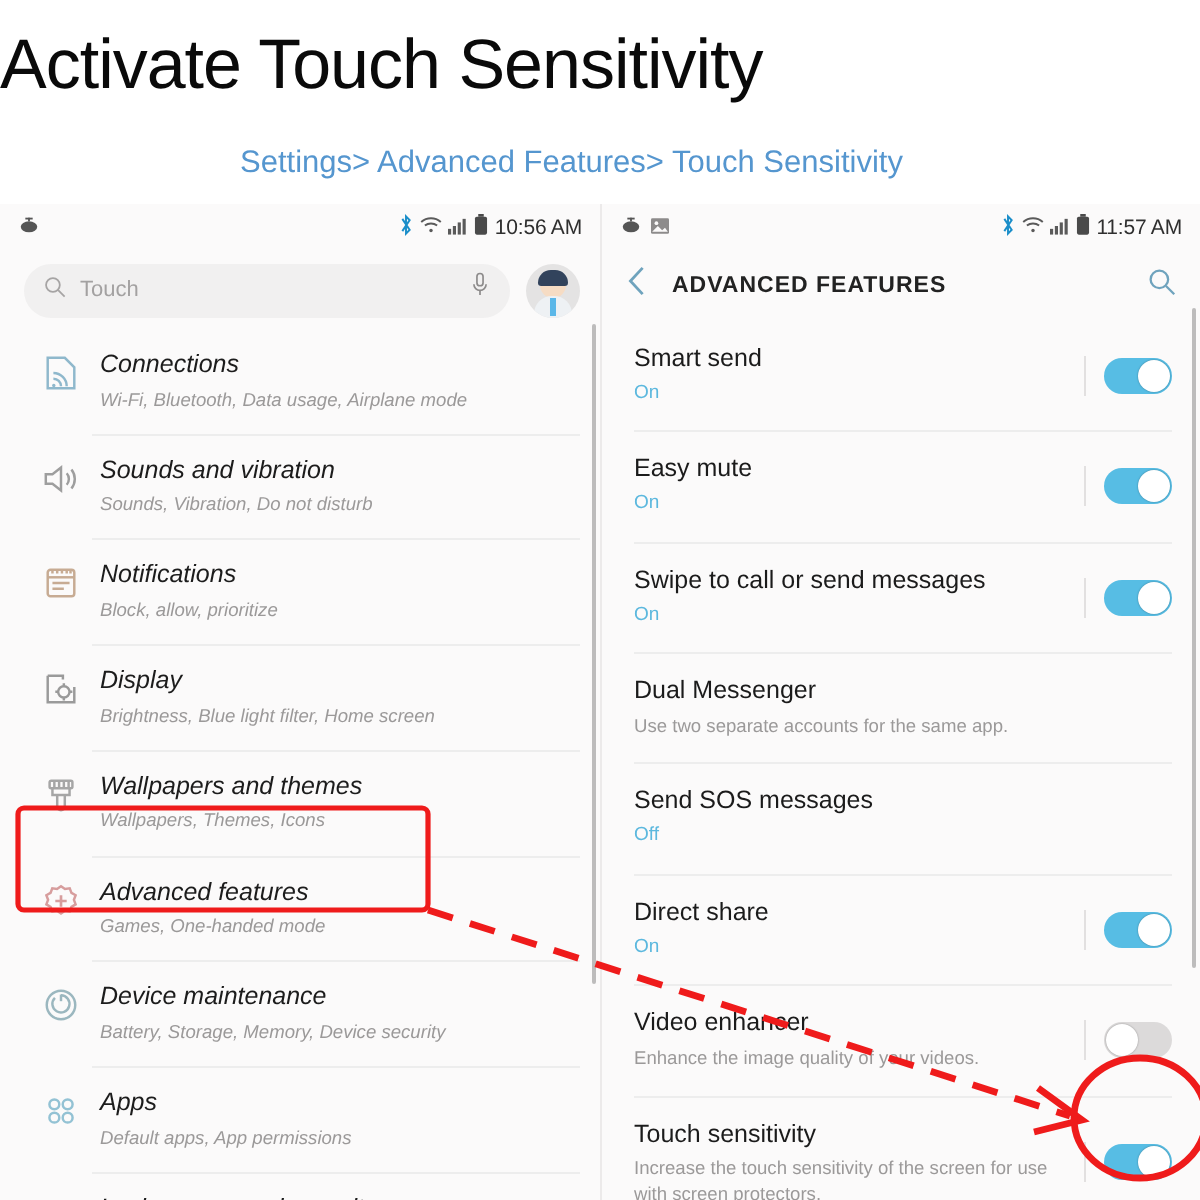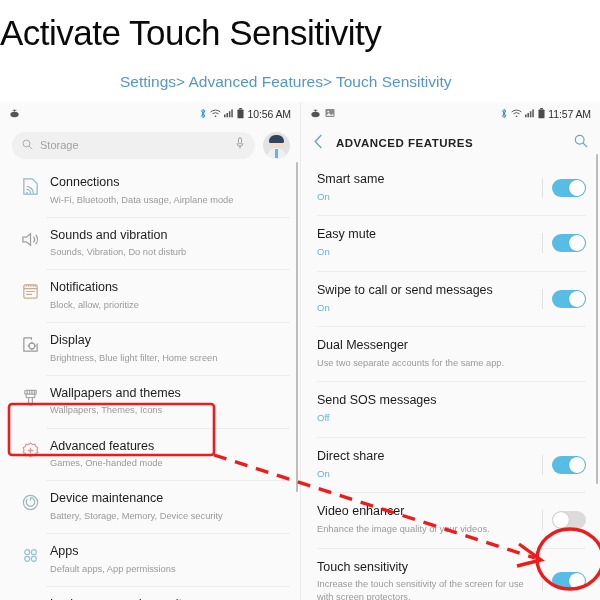--- a/index.html
+++ b/index.html
@@ -53,21 +53,21 @@
     width: 27px; height: 27px; border-radius: 50%;
     background: #e4e3e3; position: relative; overflow: hidden; flex: none;
   }
   .av-head { position:absolute; left:7px; top:4px; width:13px; height:13px; border-radius:50%; background:#f6dcc4; }
   .av-hair { position:absolute; left:6px; top:3px; width:15px; height:8px; border-radius:8px 8px 2px 2px; background:#32435c; }
   .av-body { position:absolute; left:4px; top:16px; width:19px; height:12px; border-radius:9px 9px 0 0; background:#eef1f4; }
   .av-tie  { position:absolute; left:12px; top:17px; width:3px; height:9px; background:#5bb7e8; }
 
   
   .list { background: #fbfafa; }
-  .row { display: flex; align-items: flex-start; padding: 11px 12px 11px 14px; position: relative; }
+  .row { display: flex; align-items: flex-start; padding: 11px 12px 11px 14px; position: relative; font-style: italic; }
   .row + .row::before {
     content:""; position:absolute; left:46px; right:10px; top:0; height:1px; background:#ededed;
   }
   .row-ic { width: 32px; flex: none; padding-top: 2px; display:flex; justify-content:center; }
   .row-txt { flex: 1; padding-left: 4px; }
   .row-title { font-size: 12.5px; color: #1c1c1c; line-height: 1.25; font-weight: 400; }
   .row-sub { font-size: 9.3px; color: #9b9999; margin-top: 3px; line-height: 1.3; }
 
   
   .apphdr { height: 34px; display: flex; align-items: center; padding: 0 12px; background:#fbfafa; }
@@ -157,21 +157,21 @@
       </div>
 
       <div class="searchrow">
         <div class="searchbox">
           <span class="ico">
             <svg width="11" height="11" viewBox="0 0 16 16">
                 <circle cx="6.5" cy="6.5" r="5" stroke="#a6a4a4" stroke-width="1.3" fill="none"></circle>
                 <path d="M10.3 10.3 L15 15" stroke="#a6a4a4" stroke-width="1.3"></path>
               </svg>
           </span>
-          <span class="search-ph">Storage</span>
+          <span class="search-ph">Touch</span>
           <span class="ico mic">
             <svg width="10" height="13" viewBox="0 0 12 17">
                 <rect x="4" y="1" width="4" height="8" rx="2" stroke="#8d8b8b" stroke-width="1.1" fill="none"></rect>
                 <path d="M2 8 A4 4 0 0 0 10 8" stroke="#8d8b8b" stroke-width="1.1" fill="none"></path>
                 <path d="M6 12 L6 15" stroke="#8d8b8b" stroke-width="1.1"></path>
               </svg>
           </span>
         </div>
         <div class="avatar">
           <div class="av-head"></div>
@@ -368,21 +368,21 @@
           <svg width="14" height="14" viewBox="0 0 16 16">
               <circle cx="6.5" cy="6.5" r="5" stroke="#6fa3bd" stroke-width="1.3" fill="none"></circle>
               <path d="M10.3 10.3 L15 15" stroke="#6fa3bd" stroke-width="1.3"></path>
             </svg>
         </span>
       </div>
 
       <div class="list" id="right-list">
           <div class="trow">
             <div class="trow-txt">
-              <div class="trow-title">Smart same</div>
+              <div class="trow-title">Smart send</div>
               <div class="trow-sub on">On</div>
             </div>
             <div class="tgwrap">
               <div class="tgdiv"></div>
               <div class="toggle on">
                 <div class="knob"></div>
               </div>
             </div>
           </div>
           <div class="trow">

